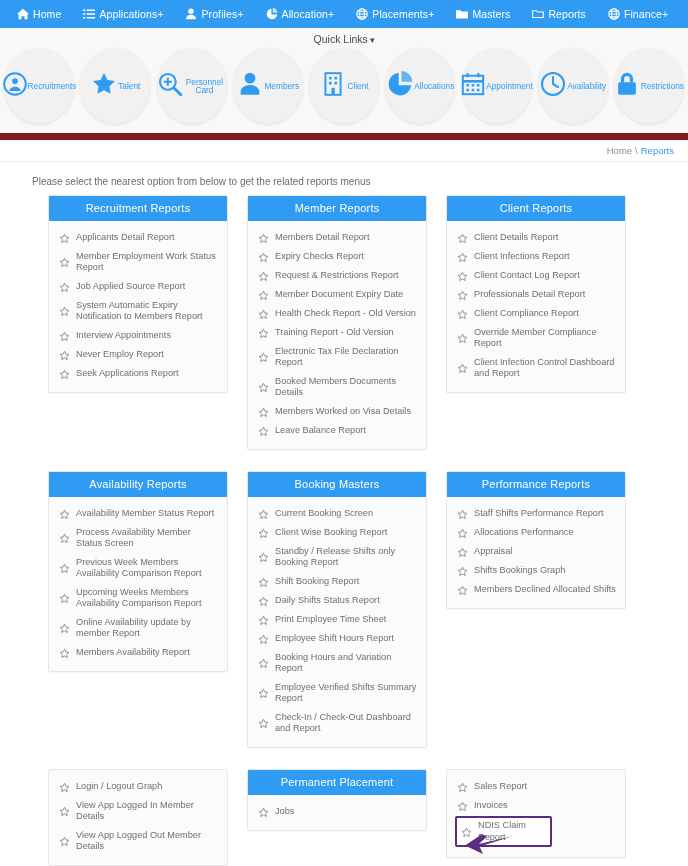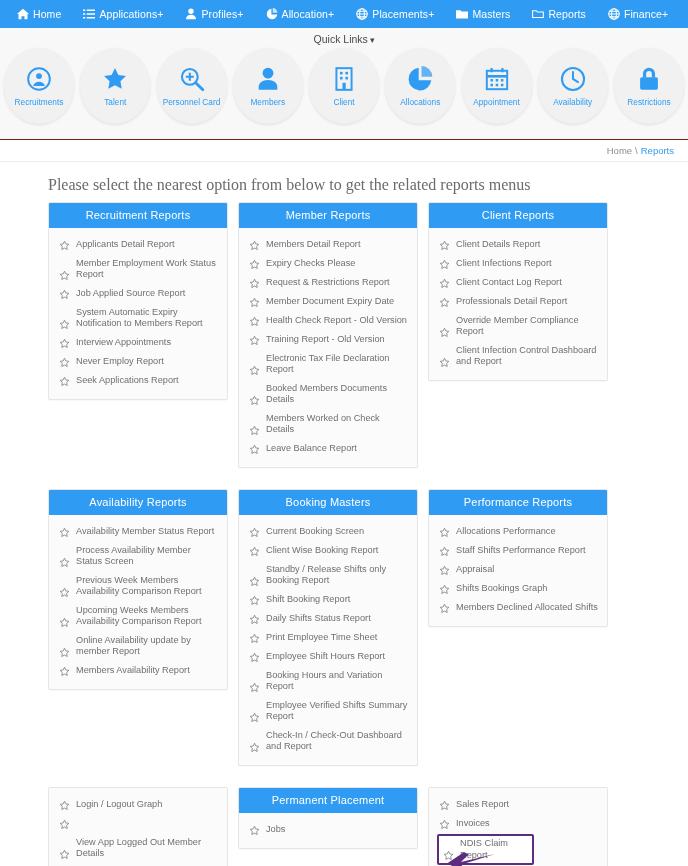--- a/index.html
+++ b/index.html
@@ -37,21 +37,21 @@
     align-items: center;
     justify-content: center;
     width: 12px; height: 12px;
     flex: 0 0 12px;
   }
   .nav-ico svg { display: block; }
 
   
   .quick-band {
     background: #f8f8f8;
-    border-bottom: 1px solid #7f1d1d;
+    border-bottom: 7px solid #7f1d1d;
     padding-top: 5px;
     height: 112px;
   }
   .quick-title {
     text-align: center;
     font-size: 10.5px;
     color: #4a4a4a;
     margin-bottom: 3px;
     cursor: pointer;
     user-select: none;
@@ -62,21 +62,21 @@
     justify-content: space-between;
     padding: 0 4px;
   }
   .quick-item {
     width: 70px;
     height: 76px;
     border-radius: 50%/50%;
     background: #f1f1f1;
     box-shadow: 0 1px 3px rgba(0,0,0,.10);
     display: flex;
-    flex-direction: column;
+    flex-direction: row;
     align-items: center;
     justify-content: center;
     cursor: pointer;
   }
   .quick-ico {
     width: 28px; height: 28px;
     display: flex; align-items: center; justify-content: center;
     color: #2f9bf2;
     margin-bottom: 5px;
   }
@@ -98,33 +98,32 @@
     padding-right: 14px;
     font-size: 9.5px;
     color: #9a9a9a;
   }
   .crumb-bar .crumb-home { color: #8d8d8d; }
   .crumb-bar .crumb-sep { margin: 0 3px; color: #8d8d8d; }
   .crumb-bar .crumb-active { color: #2f9bf2; }
 
   
   .intro {
-    font-size: 16px;
+    font-size: 10px;
     color: #6b6b6b;
-    padding: 14px 0 8px 48px;
-    font-family: Liberation Serif, serif;
+    padding: 14px 0 8px 32px;
   }
 
   
   .grid {
     padding: 0 48px;
   }
   .grid-row {
     display: flex;
-    gap: 10px;
+    gap: 19px;
     align-items: flex-start;
   }
   .grid-row.r1 { margin-bottom: 21px; }
   .grid-row.r2 { margin-bottom: 21px; }
 
   .card {
     width: 180px;
     background: #fbfbfb;
     border: 1px solid #e6e6e6;
     border-radius: 2px;
@@ -137,21 +136,21 @@
     font-size: 11px;
     text-align: center;
     padding: 6px 4px 7px;
     letter-spacing: .2px;
   }
   .card-body {
     padding: 7px 8px 9px 8px;
   }
   .rep-item {
     display: flex;
-    align-items: flex-end;
+    align-items: center;
     gap: 6px;
     padding: 3.5px 0 3.5px 2px;
     cursor: pointer;
   }
   .rep-star {
     flex: 0 0 11px;
     width: 11px; height: 11px;
     margin-top: 1px;
     color: #8b8b8b;
   }
@@ -475,21 +474,21 @@
               </svg>
             </span>
             <span class="rep-label">Members Detail Report</span>
           </div>
         <div class="rep-item">
             <span class="rep-star">
               <svg width="11" height="11" viewBox="0 0 24 24" fill="none" stroke="#8b8b8b" stroke-width="2">
                 <path d="M12 2.6l2.9 6 6.6.9-4.8 4.6 1.2 6.6L12 17.6 6.1 20.7l1.2-6.6L2.5 9.5l6.6-.9z" stroke-linejoin="round"></path>
               </svg>
             </span>
-            <span class="rep-label">Expiry Checks Please</span>
+            <span class="rep-label">Expiry Checks Report</span>
           </div>
         <div class="rep-item">
             <span class="rep-star">
               <svg width="11" height="11" viewBox="0 0 24 24" fill="none" stroke="#8b8b8b" stroke-width="2">
                 <path d="M12 2.6l2.9 6 6.6.9-4.8 4.6 1.2 6.6L12 17.6 6.1 20.7l1.2-6.6L2.5 9.5l6.6-.9z" stroke-linejoin="round"></path>
               </svg>
             </span>
             <span class="rep-label">Request &amp; Restrictions Report</span>
           </div>
         <div class="rep-item">
@@ -531,21 +530,21 @@
               </svg>
             </span>
             <span class="rep-label">Booked Members Documents Details</span>
           </div>
         <div class="rep-item">
             <span class="rep-star">
               <svg width="11" height="11" viewBox="0 0 24 24" fill="none" stroke="#8b8b8b" stroke-width="2">
                 <path d="M12 2.6l2.9 6 6.6.9-4.8 4.6 1.2 6.6L12 17.6 6.1 20.7l1.2-6.6L2.5 9.5l6.6-.9z" stroke-linejoin="round"></path>
               </svg>
             </span>
-            <span class="rep-label">Members Worked on Check Details</span>
+            <span class="rep-label">Members Worked on Visa Details</span>
           </div>
         <div class="rep-item">
             <span class="rep-star">
               <svg width="11" height="11" viewBox="0 0 24 24" fill="none" stroke="#8b8b8b" stroke-width="2">
                 <path d="M12 2.6l2.9 6 6.6.9-4.8 4.6 1.2 6.6L12 17.6 6.1 20.7l1.2-6.6L2.5 9.5l6.6-.9z" stroke-linejoin="round"></path>
               </svg>
             </span>
             <span class="rep-label">Leave Balance Report</span>
           </div>
       </div>
@@ -585,20 +584,28 @@
               </svg>
             </span>
             <span class="rep-label">Professionals Detail Report</span>
           </div>
         <div class="rep-item">
             <span class="rep-star">
               <svg width="11" height="11" viewBox="0 0 24 24" fill="none" stroke="#8b8b8b" stroke-width="2">
                 <path d="M12 2.6l2.9 6 6.6.9-4.8 4.6 1.2 6.6L12 17.6 6.1 20.7l1.2-6.6L2.5 9.5l6.6-.9z" stroke-linejoin="round"></path>
               </svg>
             </span>
+            <span class="rep-label">Client Compliance Report</span>
+          </div>
+        <div class="rep-item">
+            <span class="rep-star">
+              <svg width="11" height="11" viewBox="0 0 24 24" fill="none" stroke="#8b8b8b" stroke-width="2">
+                <path d="M12 2.6l2.9 6 6.6.9-4.8 4.6 1.2 6.6L12 17.6 6.1 20.7l1.2-6.6L2.5 9.5l6.6-.9z" stroke-linejoin="round"></path>
+              </svg>
+            </span>
             <span class="rep-label">Override Member Compliance Report</span>
           </div>
         <div class="rep-item">
             <span class="rep-star">
               <svg width="11" height="11" viewBox="0 0 24 24" fill="none" stroke="#8b8b8b" stroke-width="2">
                 <path d="M12 2.6l2.9 6 6.6.9-4.8 4.6 1.2 6.6L12 17.6 6.1 20.7l1.2-6.6L2.5 9.5l6.6-.9z" stroke-linejoin="round"></path>
               </svg>
             </span>
             <span class="rep-label">Client Infection Control Dashboard and Report</span>
           </div>
@@ -751,29 +758,29 @@
 
     <div class="card">
       <div class="card-head">Performance Reports</div>
       <div class="card-body">
         <div class="rep-item">
             <span class="rep-star">
               <svg width="11" height="11" viewBox="0 0 24 24" fill="none" stroke="#8b8b8b" stroke-width="2">
                 <path d="M12 2.6l2.9 6 6.6.9-4.8 4.6 1.2 6.6L12 17.6 6.1 20.7l1.2-6.6L2.5 9.5l6.6-.9z" stroke-linejoin="round"></path>
               </svg>
             </span>
+            <span class="rep-label">Staff Shifts Performance Report</span>
+          </div>
+        <div class="rep-item">
+            <span class="rep-star">
+              <svg width="11" height="11" viewBox="0 0 24 24" fill="none" stroke="#8b8b8b" stroke-width="2">
+                <path d="M12 2.6l2.9 6 6.6.9-4.8 4.6 1.2 6.6L12 17.6 6.1 20.7l1.2-6.6L2.5 9.5l6.6-.9z" stroke-linejoin="round"></path>
+              </svg>
+            </span>
             <span class="rep-label">Allocations Performance</span>
-          </div>
-        <div class="rep-item">
-            <span class="rep-star">
-              <svg width="11" height="11" viewBox="0 0 24 24" fill="none" stroke="#8b8b8b" stroke-width="2">
-                <path d="M12 2.6l2.9 6 6.6.9-4.8 4.6 1.2 6.6L12 17.6 6.1 20.7l1.2-6.6L2.5 9.5l6.6-.9z" stroke-linejoin="round"></path>
-              </svg>
-            </span>
-            <span class="rep-label">Staff Shifts Performance Report</span>
           </div>
         <div class="rep-item">
             <span class="rep-star">
               <svg width="11" height="11" viewBox="0 0 24 24" fill="none" stroke="#8b8b8b" stroke-width="2">
                 <path d="M12 2.6l2.9 6 6.6.9-4.8 4.6 1.2 6.6L12 17.6 6.1 20.7l1.2-6.6L2.5 9.5l6.6-.9z" stroke-linejoin="round"></path>
               </svg>
             </span>
             <span class="rep-label">Appraisal</span>
           </div>
         <div class="rep-item">
@@ -808,20 +815,21 @@
               </svg>
             </span>
             <span class="rep-label">Login / Logout Graph</span>
           </div>
         <div class="rep-item">
             <span class="rep-star">
               <svg width="11" height="11" viewBox="0 0 24 24" fill="none" stroke="#8b8b8b" stroke-width="2">
                 <path d="M12 2.6l2.9 6 6.6.9-4.8 4.6 1.2 6.6L12 17.6 6.1 20.7l1.2-6.6L2.5 9.5l6.6-.9z" stroke-linejoin="round"></path>
               </svg>
             </span>
+            <span class="rep-label">View App Logged In Member Details</span>
           </div>
         <div class="rep-item">
             <span class="rep-star">
               <svg width="11" height="11" viewBox="0 0 24 24" fill="none" stroke="#8b8b8b" stroke-width="2">
                 <path d="M12 2.6l2.9 6 6.6.9-4.8 4.6 1.2 6.6L12 17.6 6.1 20.7l1.2-6.6L2.5 9.5l6.6-.9z" stroke-linejoin="round"></path>
               </svg>
             </span>
             <span class="rep-label">View App Logged Out Member Details</span>
           </div>
 

